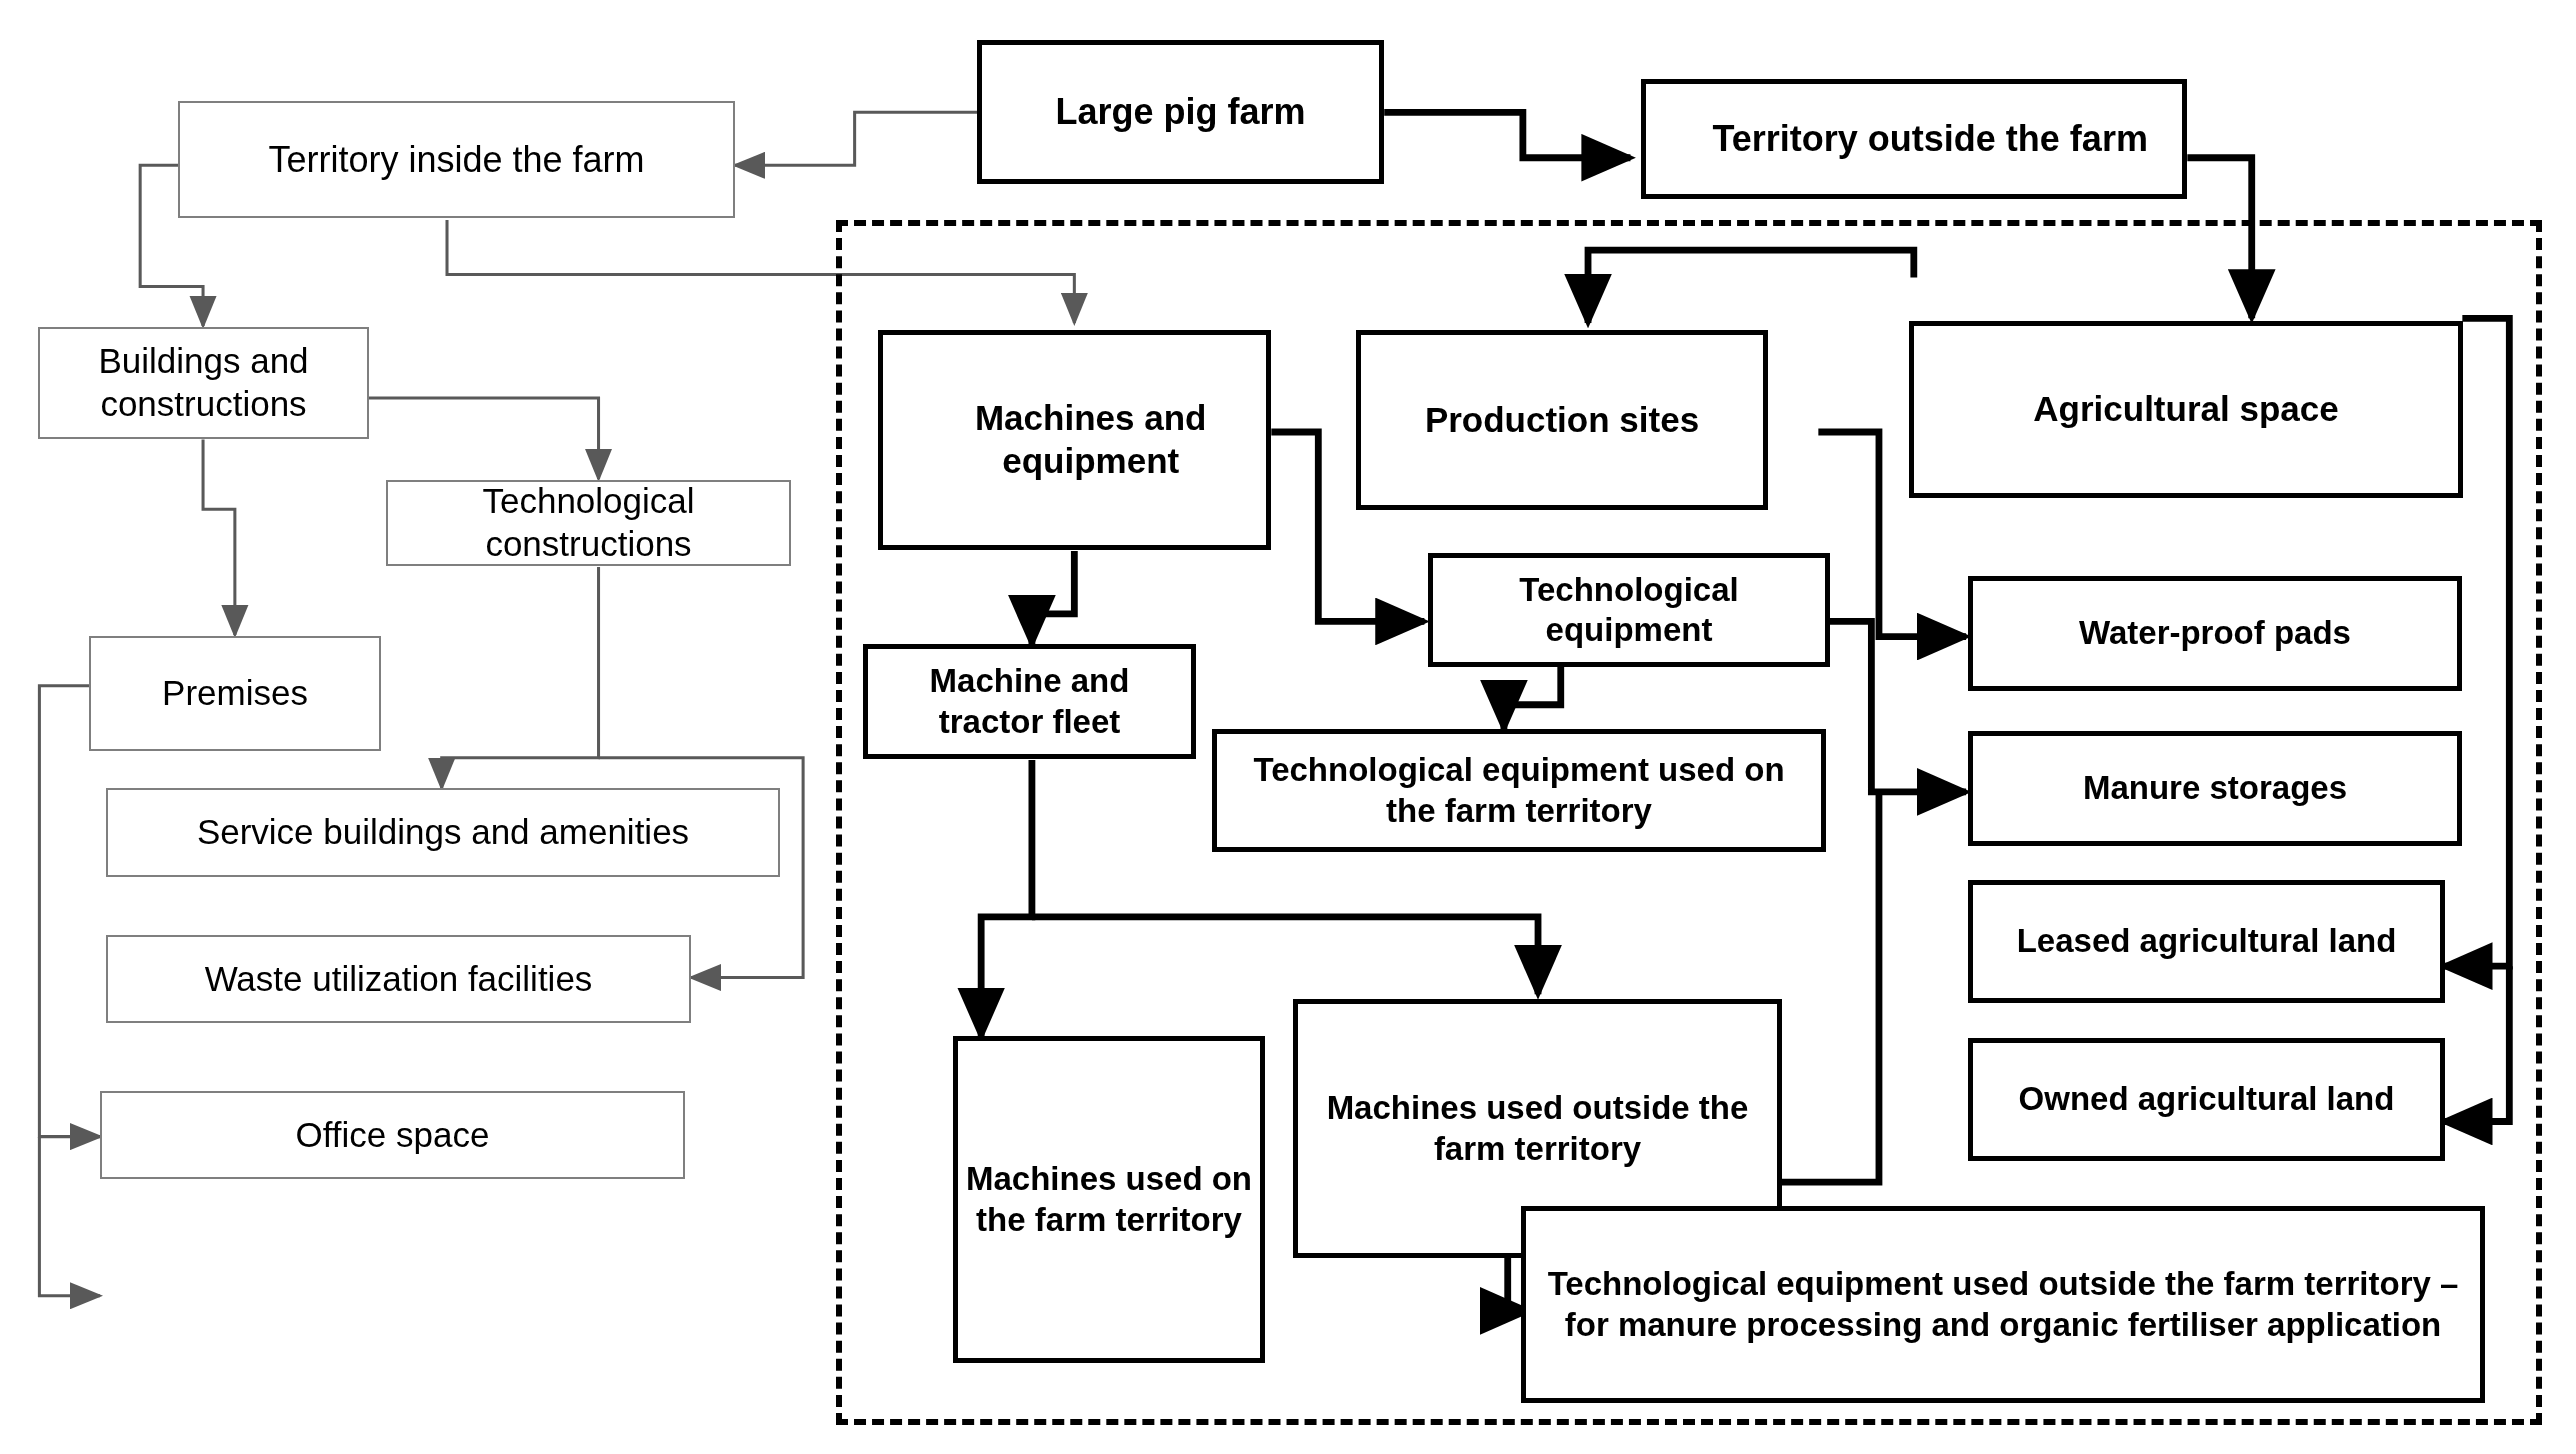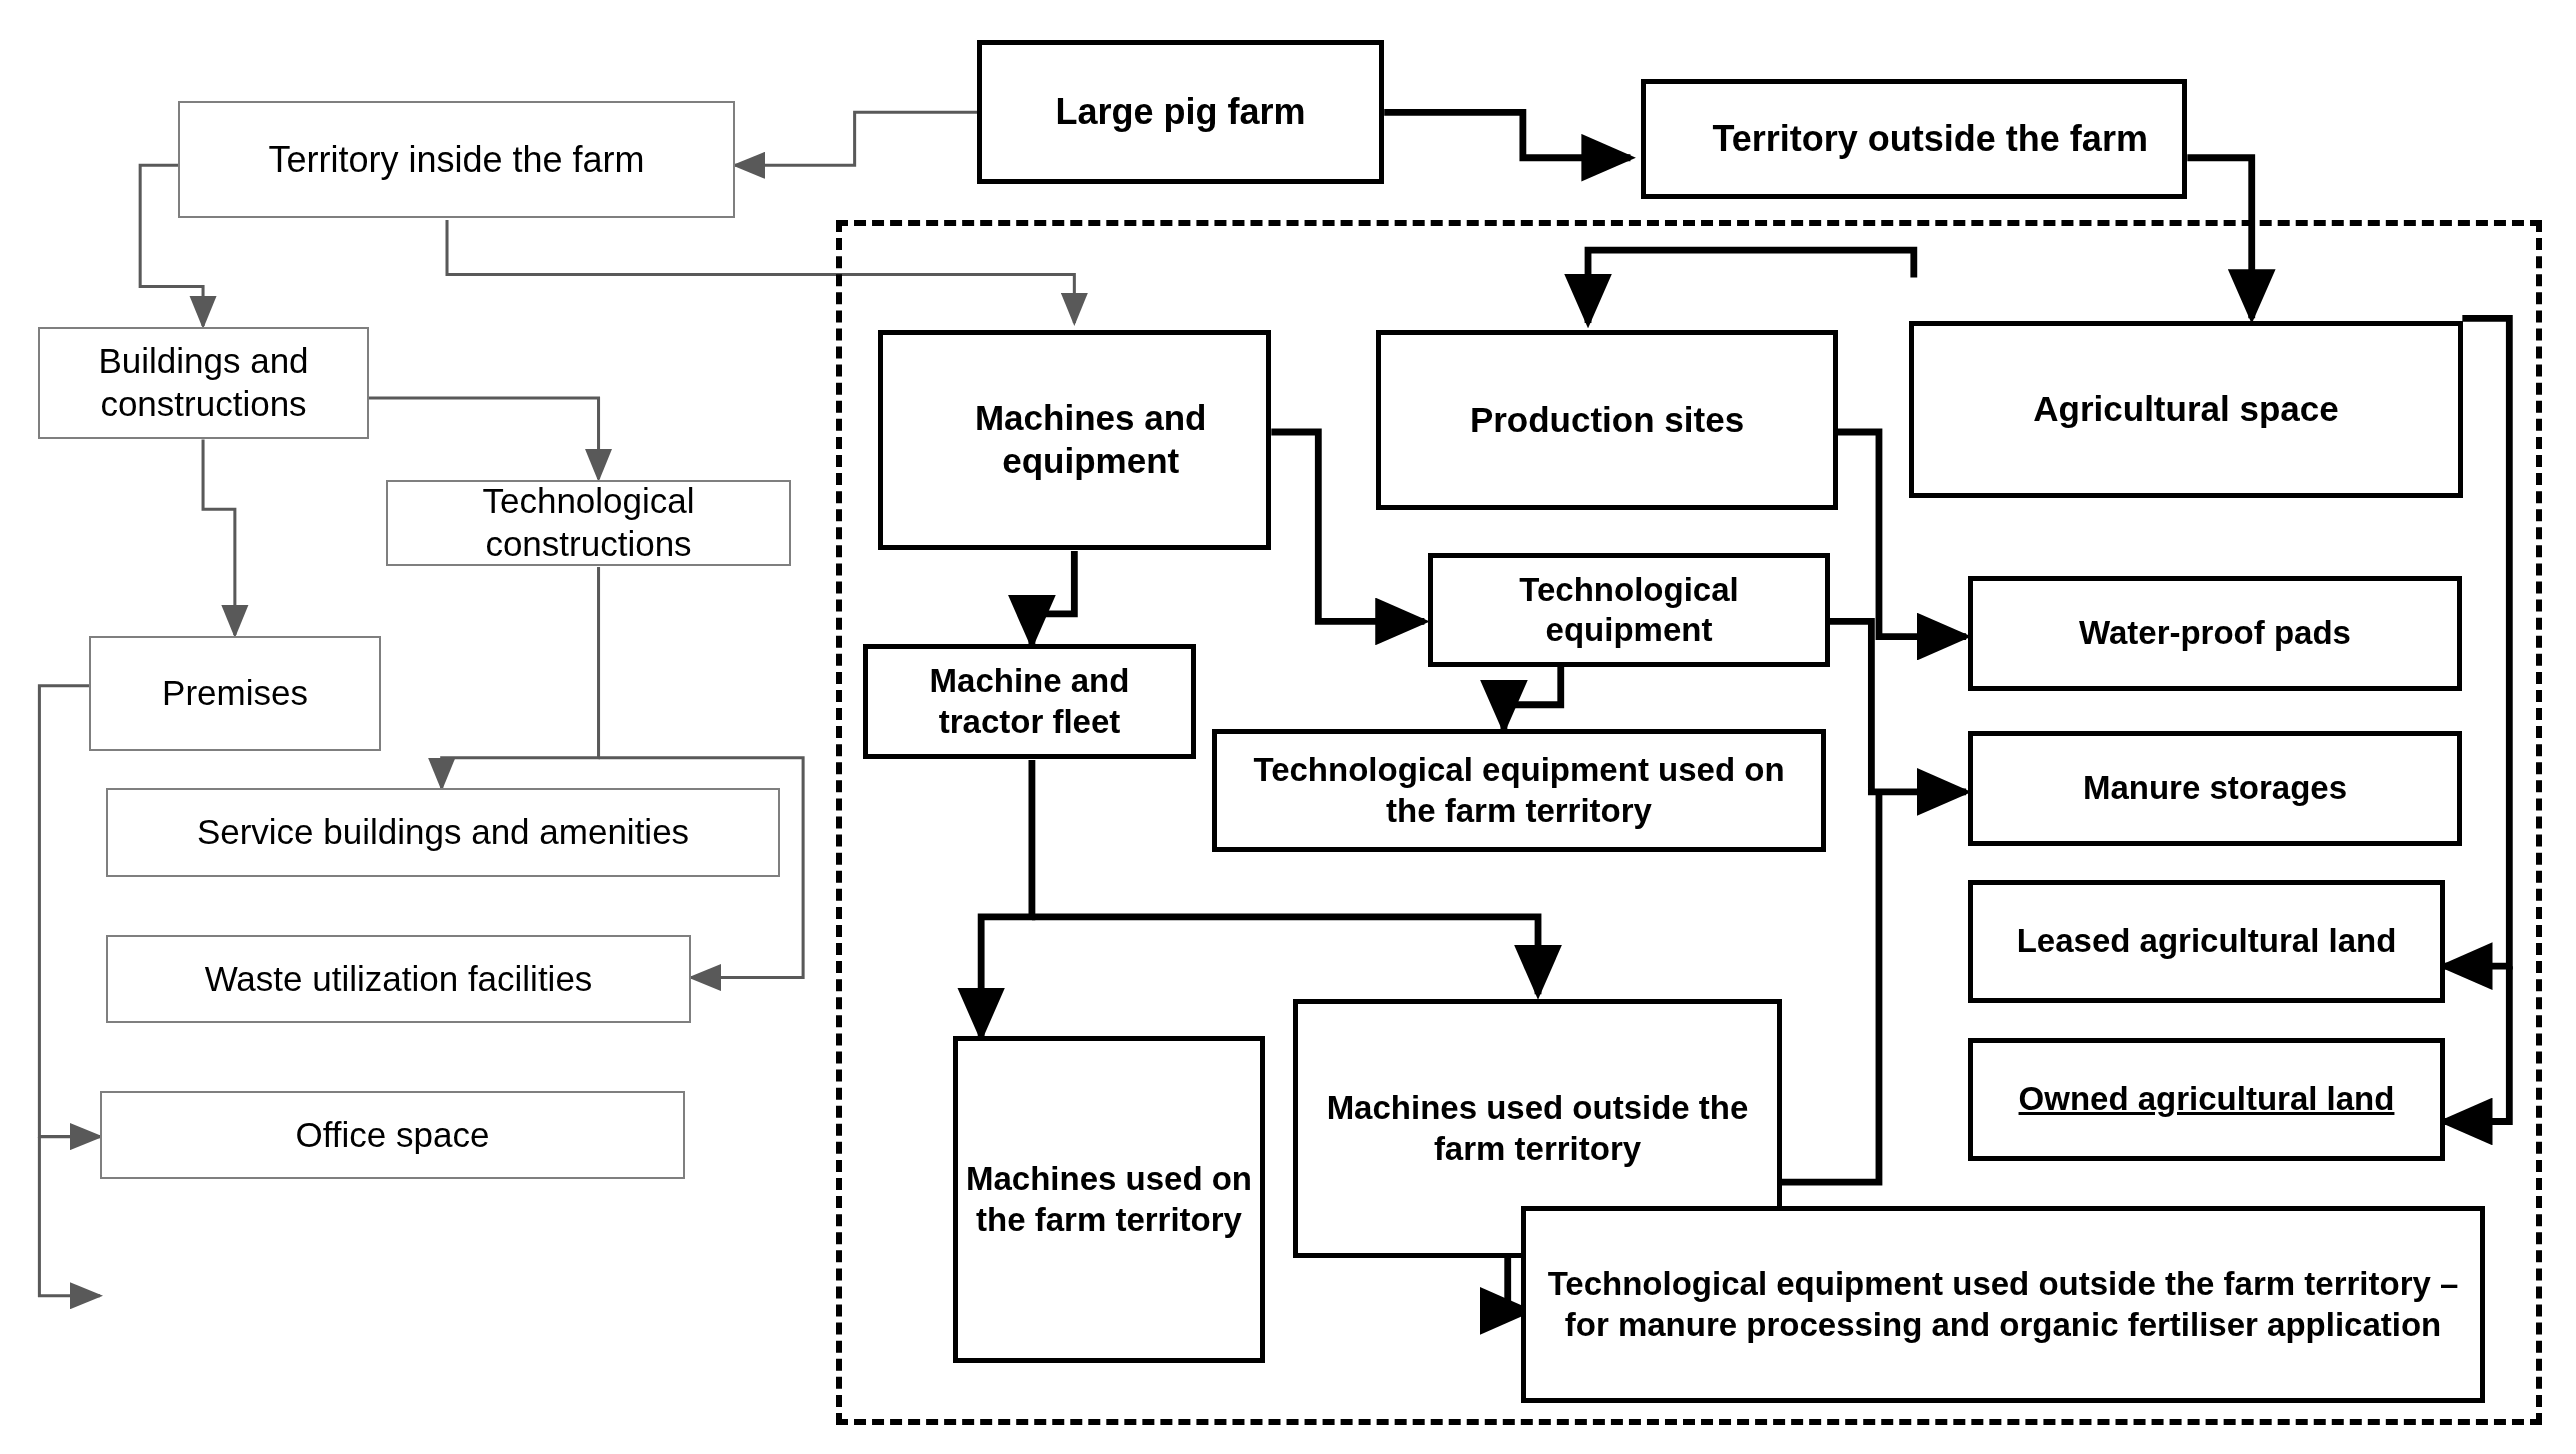--- a/index.html
+++ b/index.html
@@ -126,37 +126,37 @@
 
   <div class="node thin t46" style="left:106px;top:788px;width:674px;height:89px;">Service buildings and amenities</div>
 
   <div class="node thin t46" style="left:106px;top:935px;width:585px;height:88px;">Waste utilization facilities</div>
 
   <div class="node thin t46" style="left:100px;top:1091px;width:585px;height:88px;">Office space</div>
 
 
   <div class="node bold t46" style="left:878px;top:330px;width:393px;height:220px;padding-left:40px;">Machines and equipment</div>
 
-  <div class="node bold t46" style="left:1356px;top:330px;width:462px;height:180px;margin-left:20px;">Production sites</div>
+  <div class="node bold t46" style="left:1356px;top:330px;width:412px;height:180px;">Production sites</div>
 
   <div class="node bold t46" style="left:1909px;top:321px;width:554px;height:177px;">Agricultural space</div>
 
   <div class="node bold t44" style="left:863px;top:644px;width:333px;height:115px;">Machine and tractor fleet</div>
 
   <div class="node bold t44" style="left:1428px;top:553px;width:402px;height:114px;">Technological equipment</div>
 
   <div class="node bold t44" style="left:1212px;top:729px;width:614px;height:123px;">Technological equipment used on the farm territory</div>
 
   <div class="node bold t44" style="left:1968px;top:576px;width:494px;height:115px;">Water-proof pads</div>
 
   <div class="node bold t44" style="left:1968px;top:731px;width:494px;height:115px;">Manure storages</div>
 
   <div class="node bold t44" style="left:1968px;top:880px;width:477px;height:123px;">Leased agricultural land</div>
 
-  <div class="node bold t44" style="left:1968px;top:1038px;width:477px;height:123px;text-decoration:underline;">Owned agricultural land</div>
+  <div class="node bold t44" style="left:1968px;top:1038px;width:477px;height:123px;">Owned agricultural land</div>
 
   <div class="node bold t44" style="left:953px;top:1036px;width:312px;height:327px;">Machines used on the farm territory</div>
 
   <div class="node bold t44" style="left:1293px;top:999px;width:489px;height:259px;">Machines used outside the farm territory</div>
 
   <div class="node bold t44" style="left:1521px;top:1206px;width:964px;height:197px;">Technological equipment  used outside the farm territory – for manure processing  and organic fertiliser application</div>
 
 </div>
 
 

